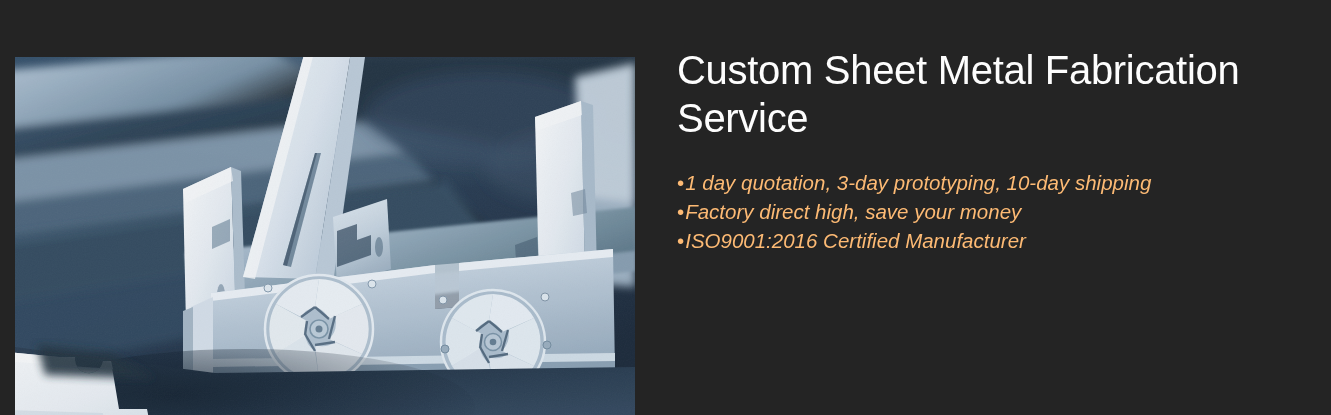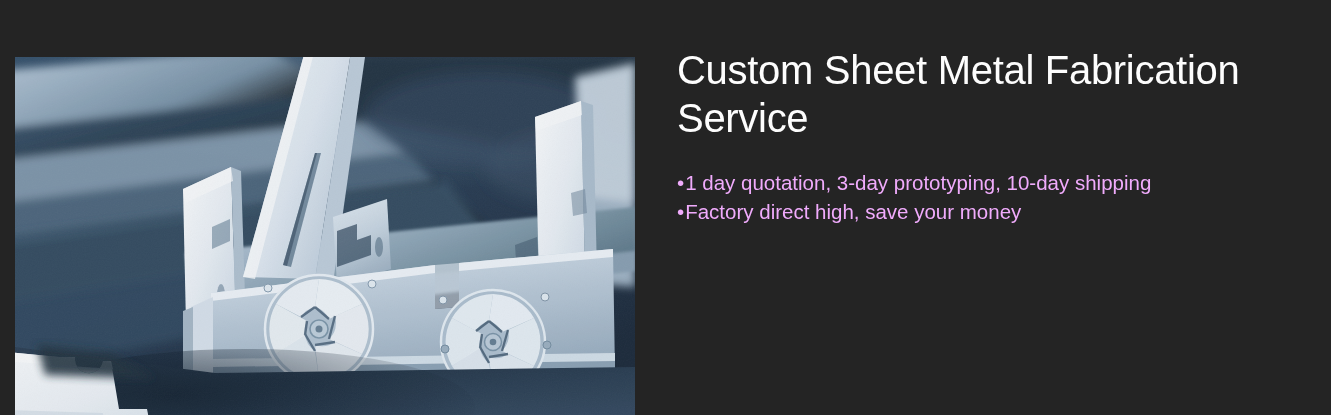--- a/index.html
+++ b/index.html
@@ -65,22 +65,23 @@
 
   .bullets {
     list-style: none;
     margin: 26px 0 0 0;
     padding: 0;
   }
   .bullets li {
     font-family: "Liberation Sans", sans-serif;
     font-size: 20.5px;
     line-height: 29px;
+    font-style: italic;
     font-weight: 400;
-    color: #f0abfc;
+    color: #fdba74;
     white-space: nowrap;
   }
   .bullets li::before {
     content: "\2022";
     margin-right: 1px;
     font-style: normal;
   }
 </style>
 </head>
 <body>
@@ -329,16 +330,17 @@
   </div>
 
   <div class="copy">
     <h1 class="headline">Custom Sheet Metal Fabrication
 Service</h1>
 
 
     <ul class="bullets">
       <li>1 day quotation, 3-day prototyping, 10-day shipping</li>
       <li>Factory direct high, save your money</li>
+      <li>ISO9001:2016 Certified Manufacturer</li>
     </ul>
   </div>
 
 </div>
 
 </body></html>

